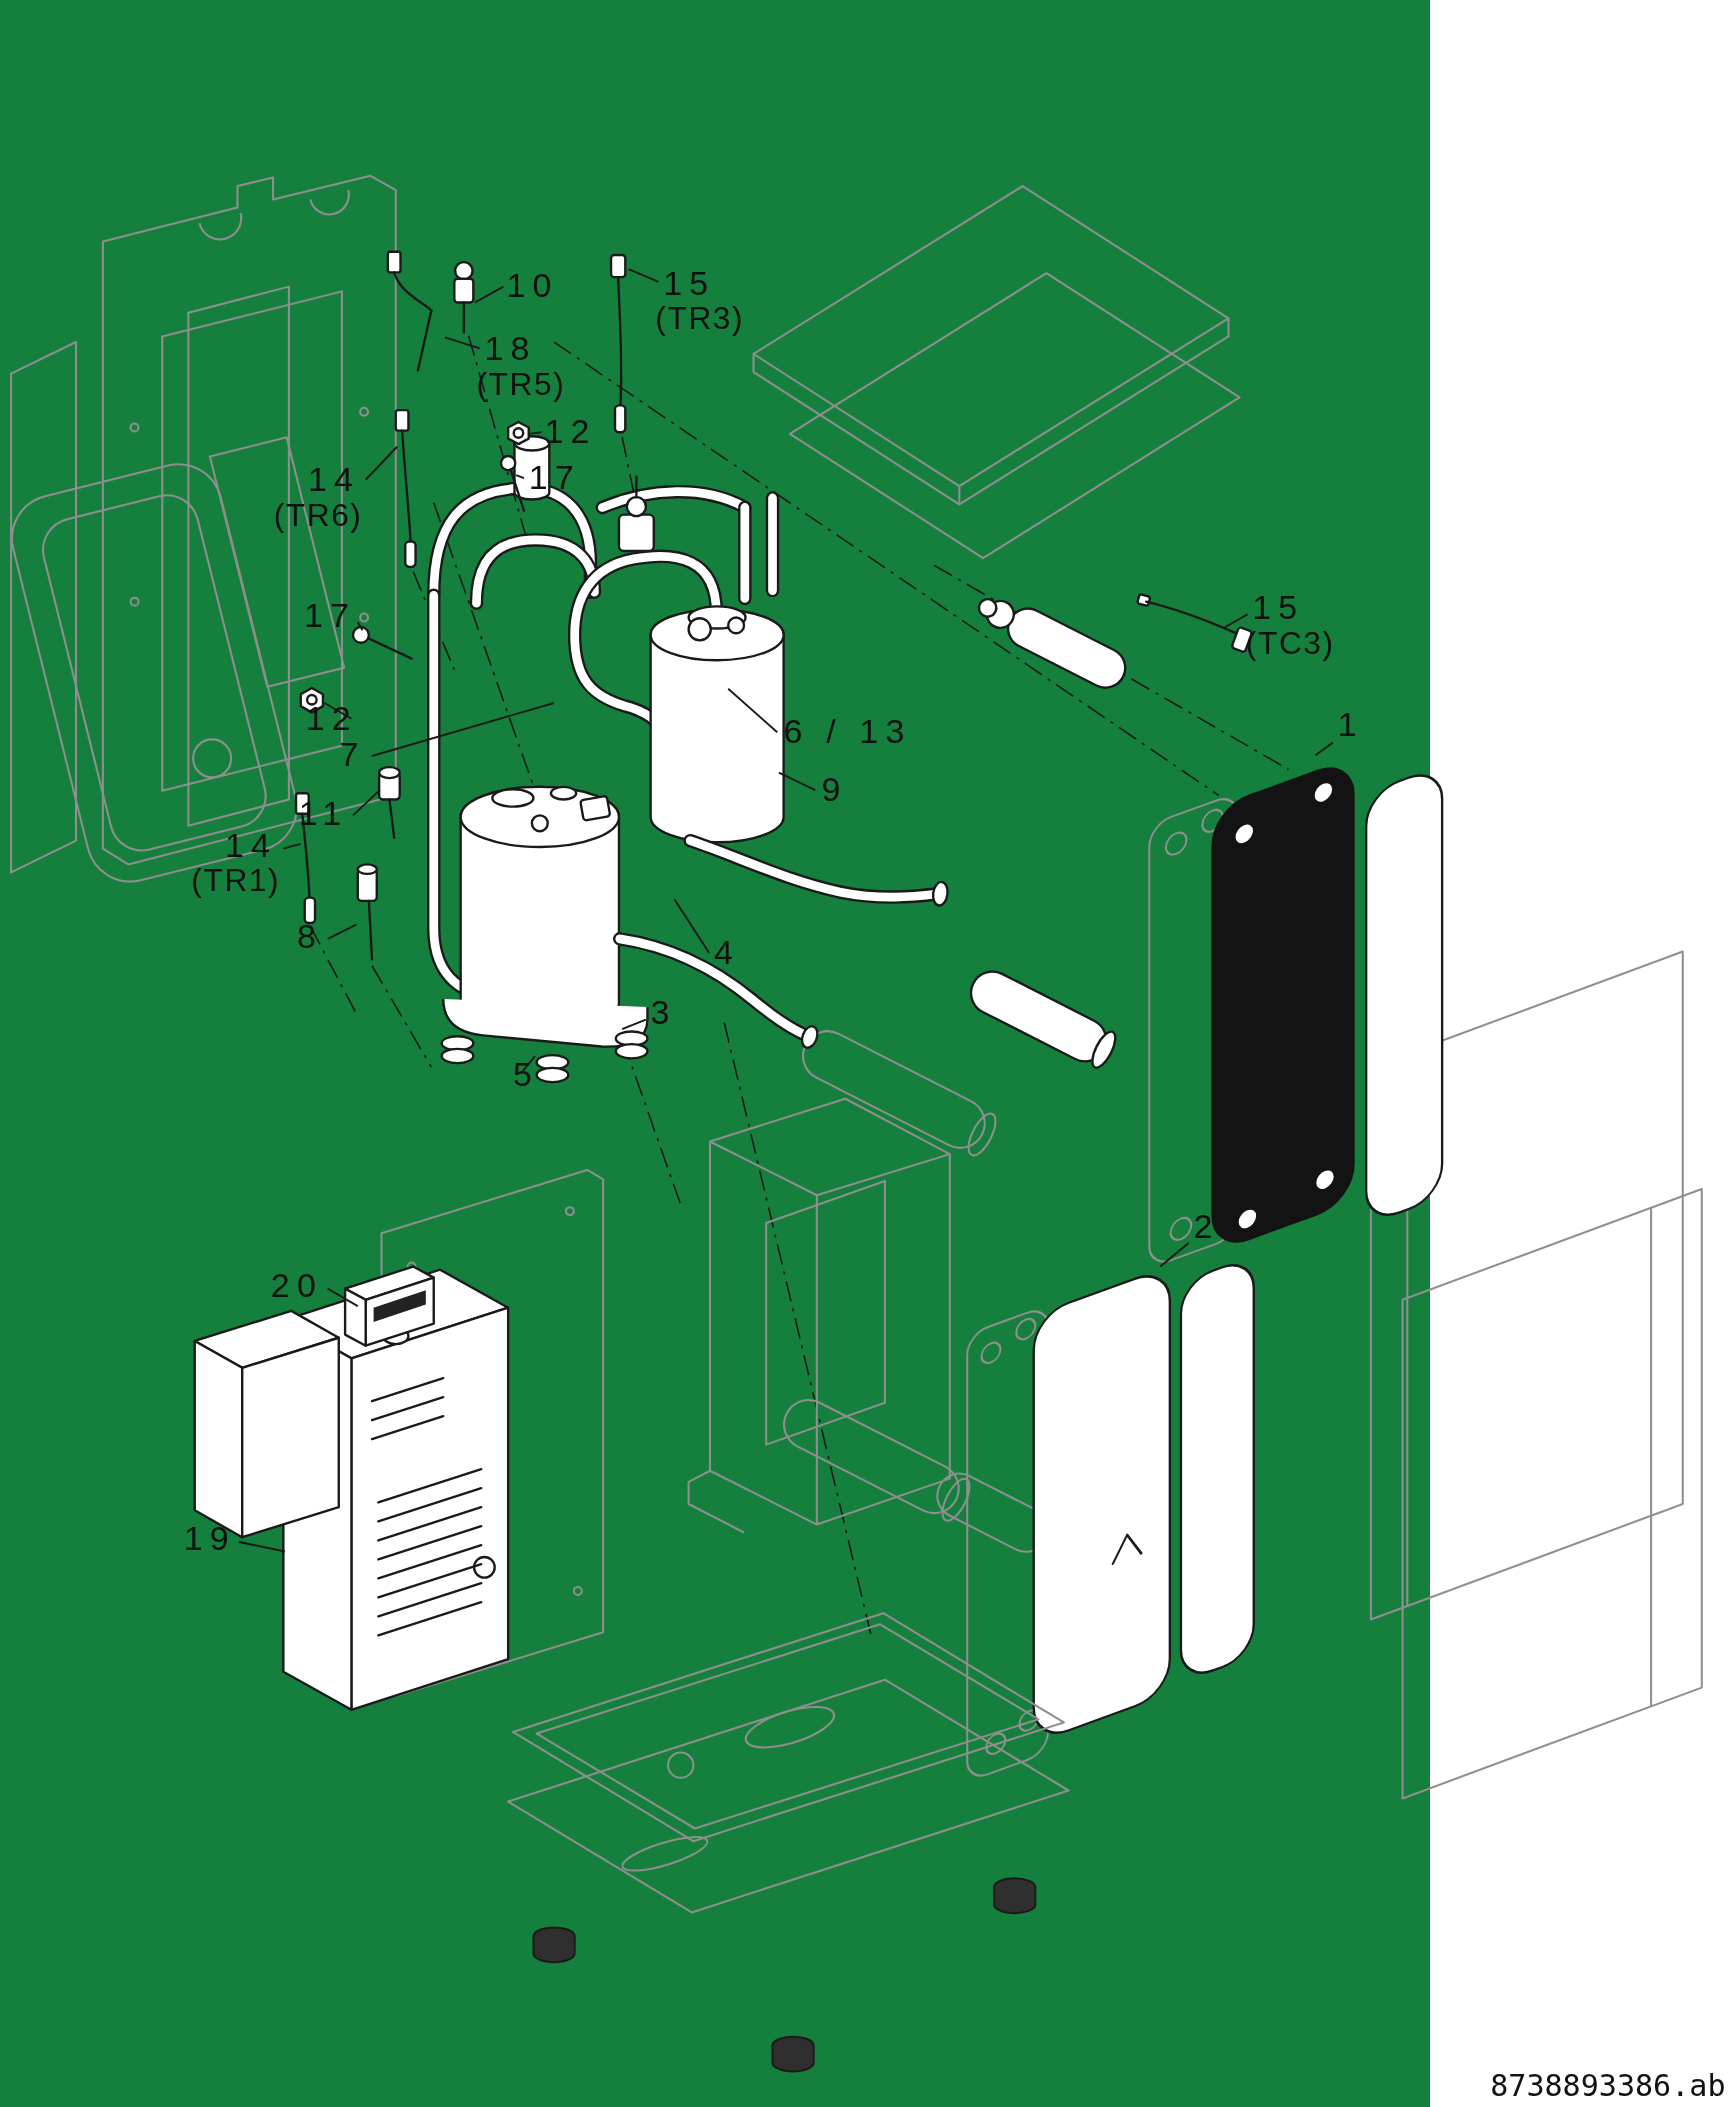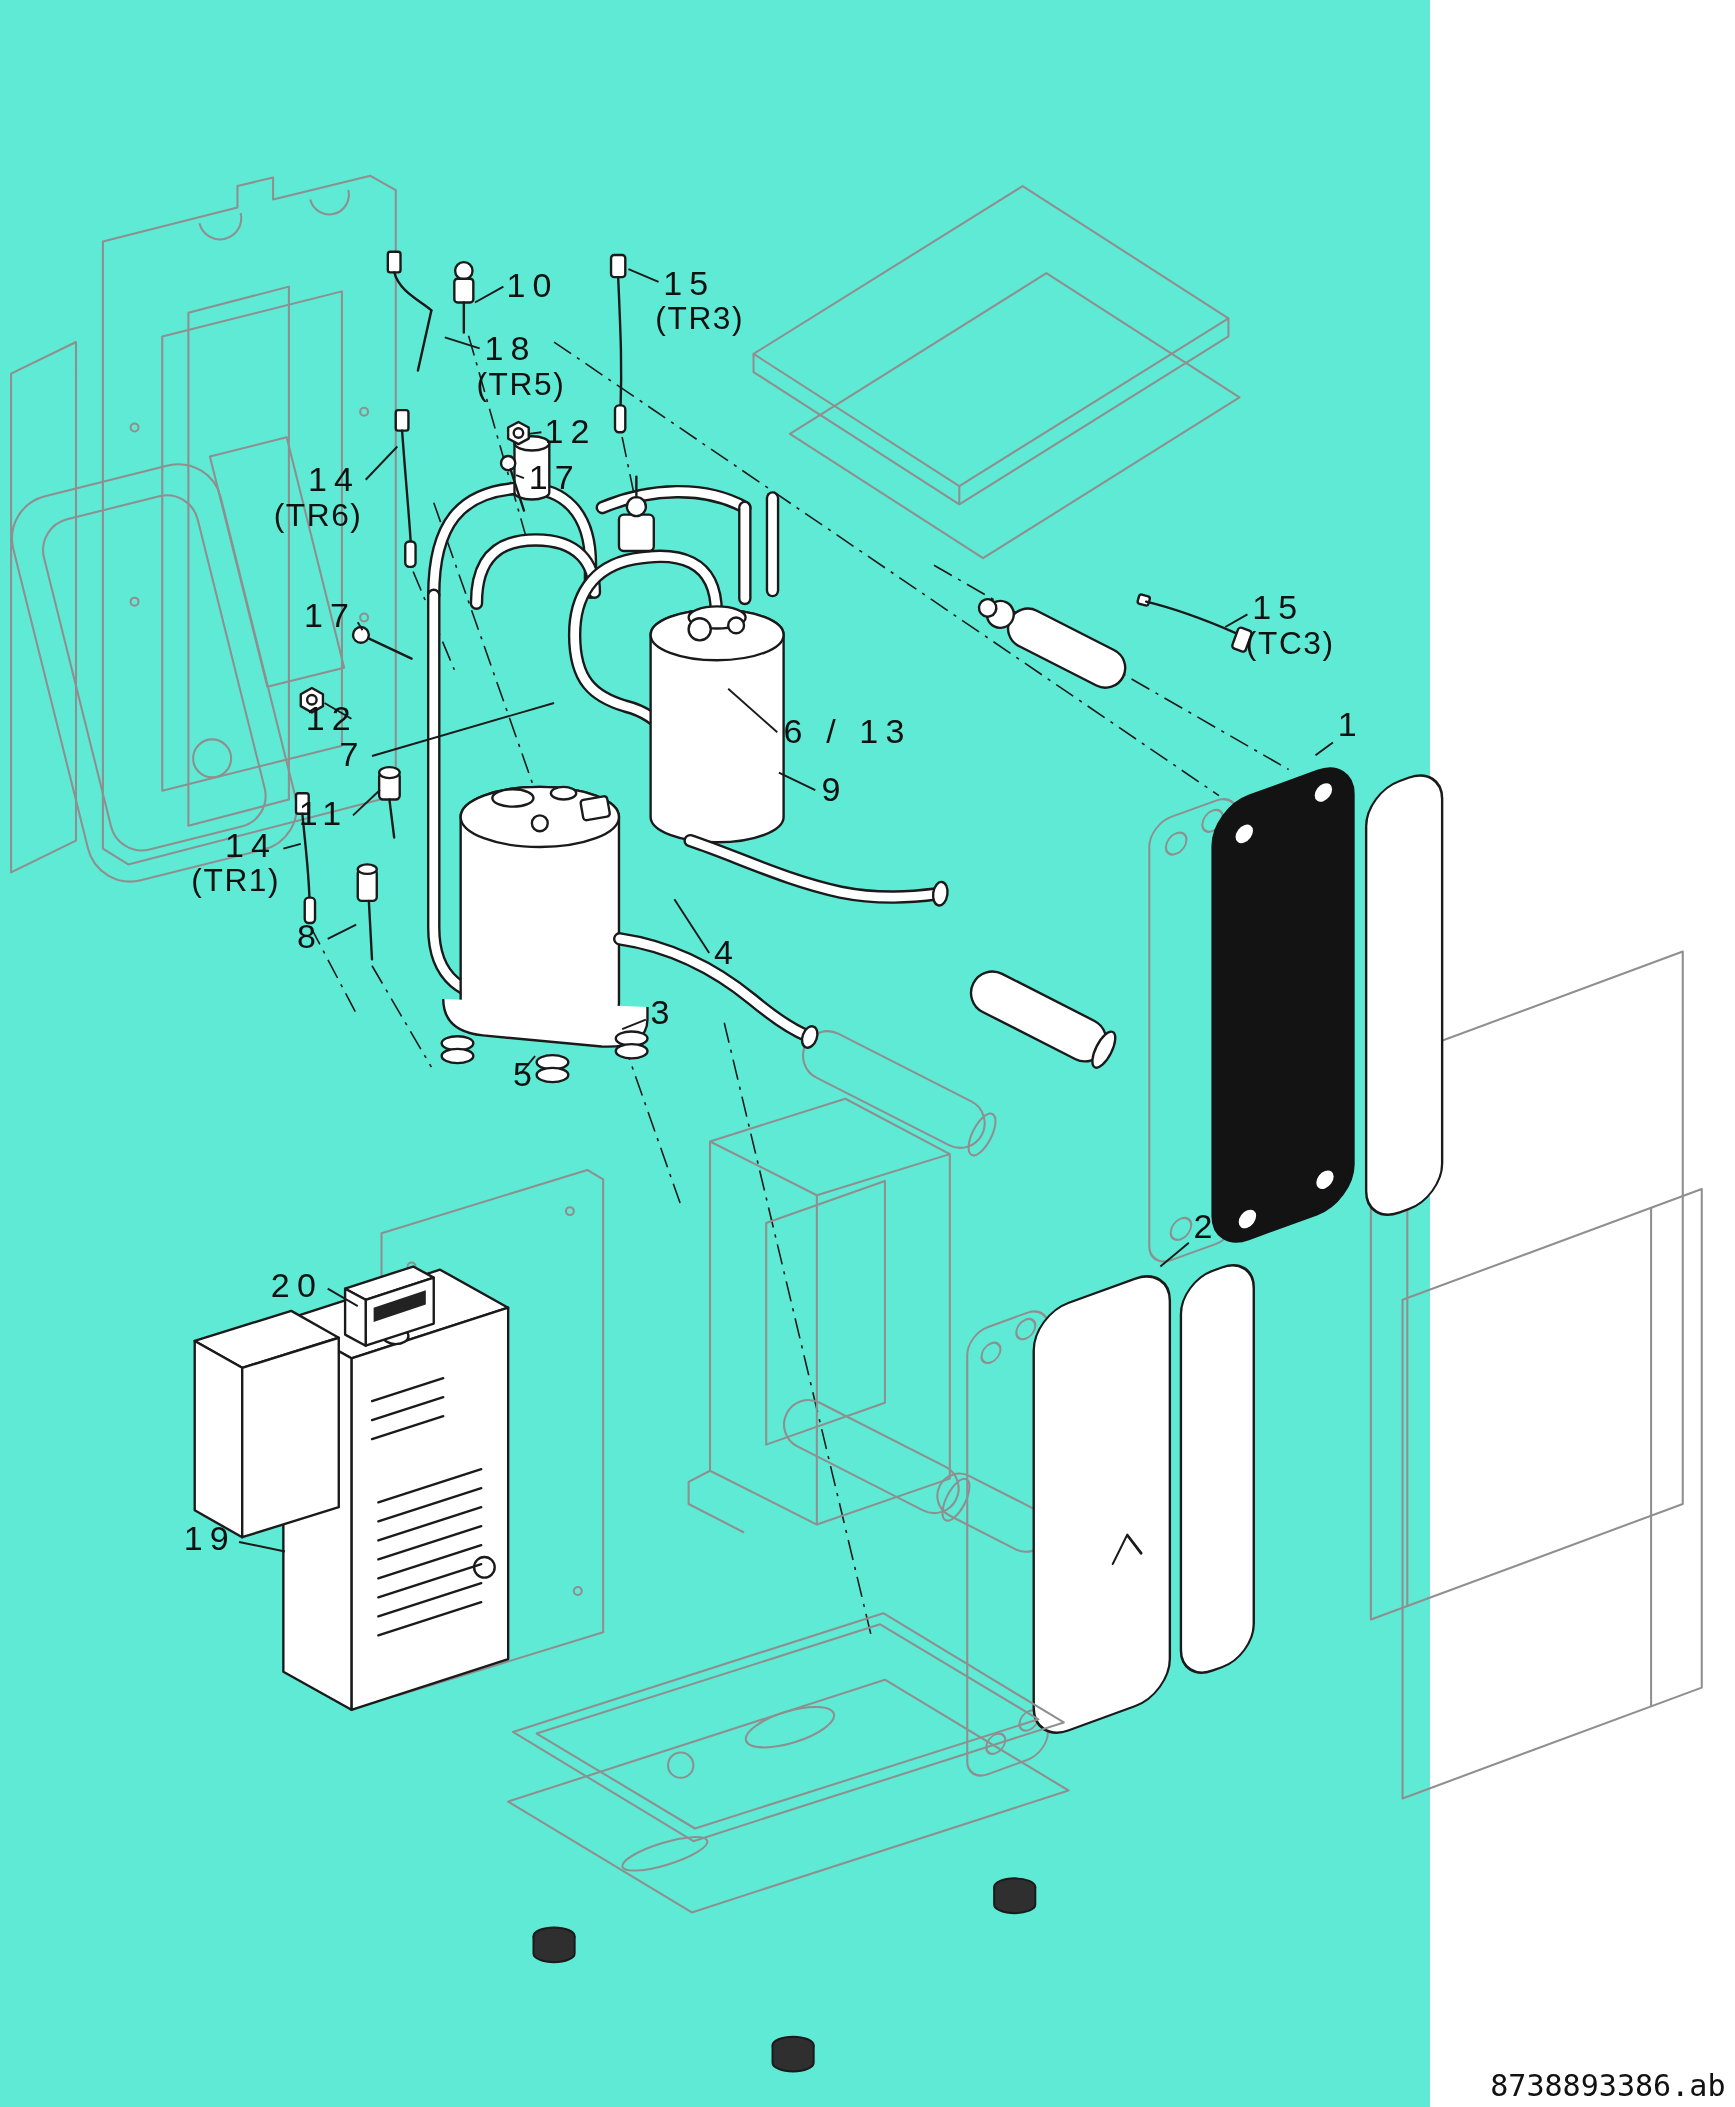--- a/index.html
+++ b/index.html
@@ -1,20 +1,20 @@
 <!DOCTYPE html>
 <html style="font-size:12.7px"><head>
 <meta charset="utf-8">
 <style>
   html, body { margin: 0; padding: 0; background: #ffffff; }
   .stage {
     position: relative;
     width: 1430px;
     height: 2108px;
-    background: #5eead4;
+    background: #15803d;
     font-family: "Liberation Sans", sans-serif;
   }
   svg { display: block; }
 
   .gray       { stroke: #8f8f8f; fill: none; stroke-width: 2.6; stroke-linejoin: round; }
   .dark       { stroke: #1a1a1a; fill: none; stroke-width: 3; stroke-linejoin: round; stroke-linecap: round; }
   .darkfill   { stroke: #1a1a1a; fill: #ffffff; stroke-width: 3; stroke-linejoin: round; }
   .darksolid  { stroke: #1a1a1a; fill: #2f2f2f; stroke-width: 2.5; }
   .pipe-outer { stroke: #1a1a1a; stroke-width: 17; fill: none; stroke-linecap: round; }
   .pipe-inner { stroke: #ffffff; stroke-width: 11; fill: none; stroke-linecap: round; }

